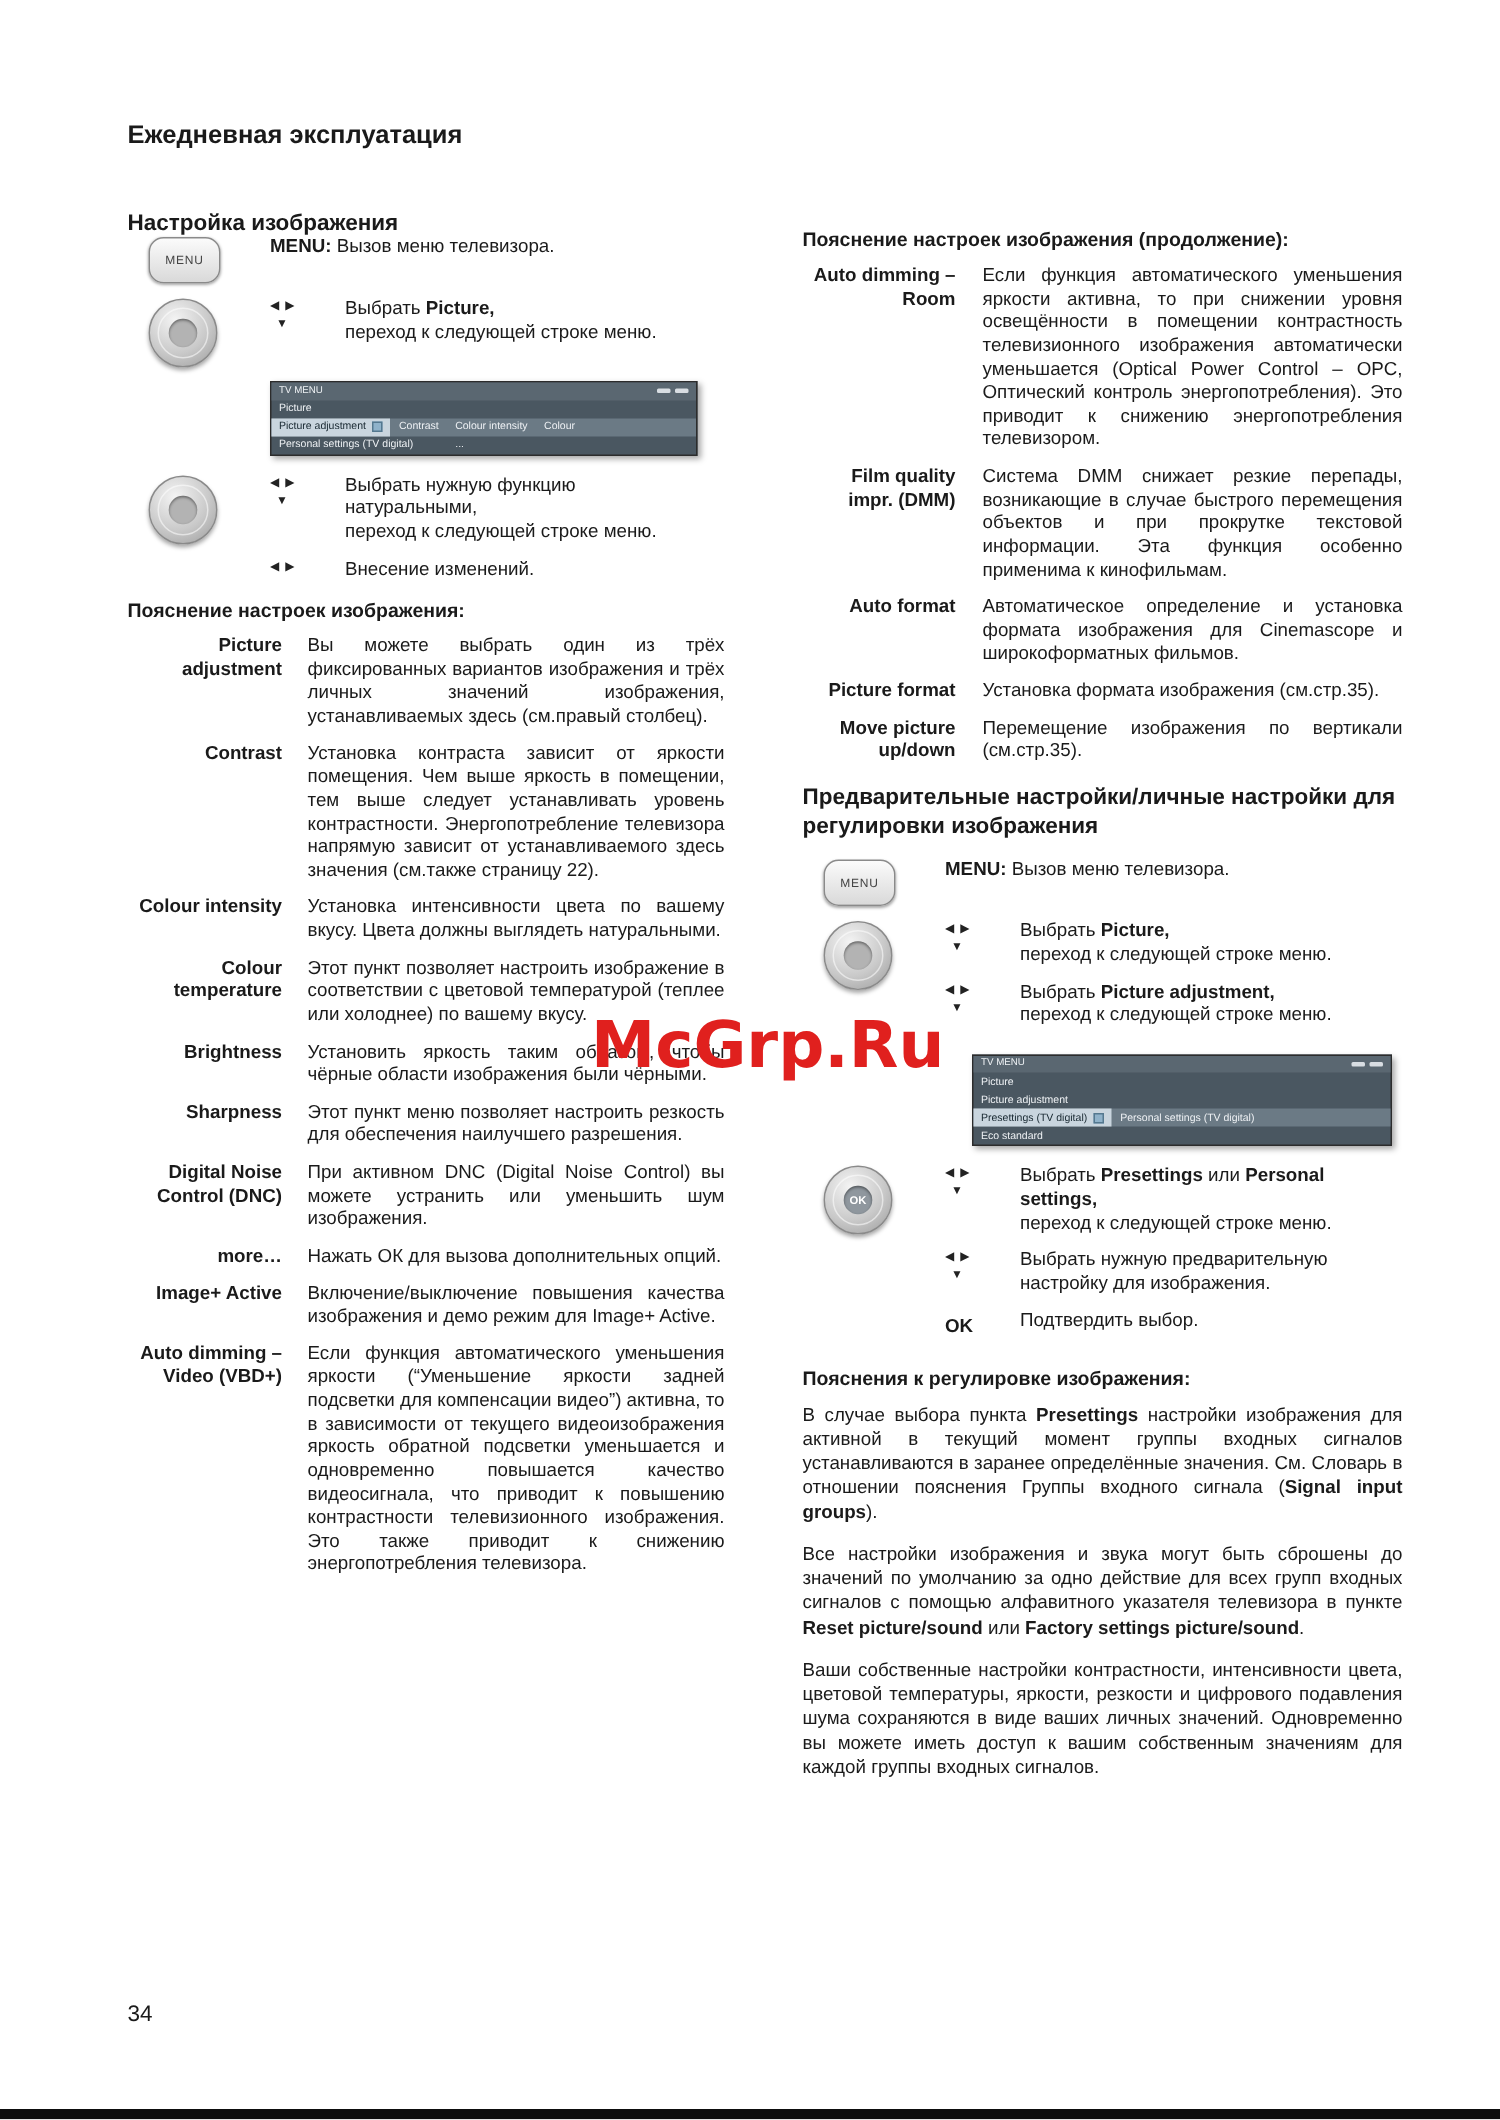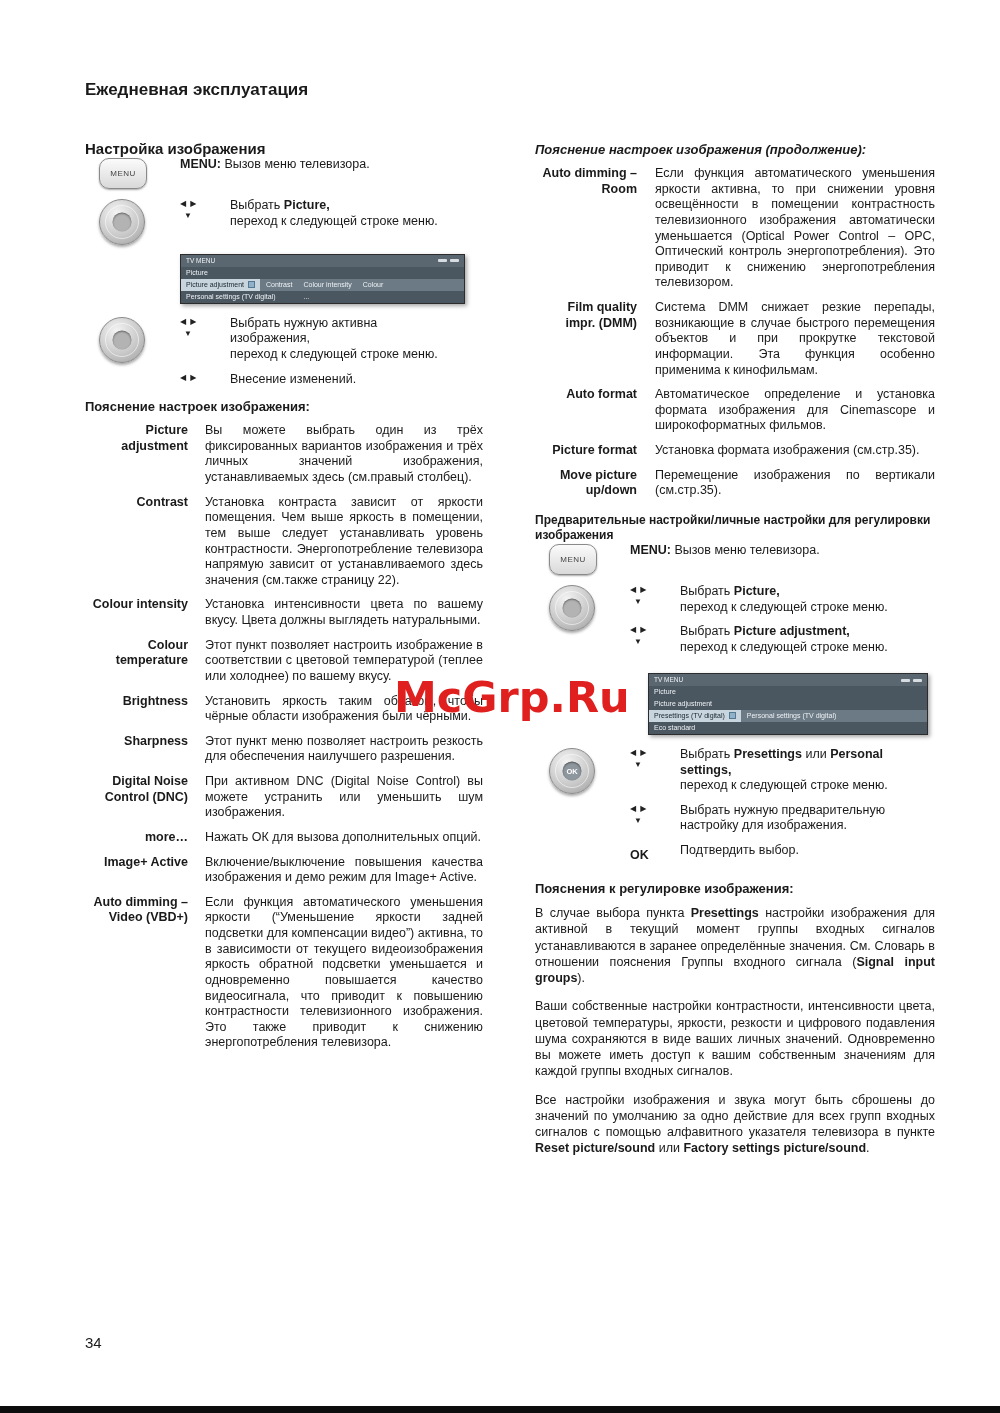--- a/index.html
+++ b/index.html
@@ -7,21 +7,21 @@
   .page {
     position:relative; width:1000px; height:1413px; background:#ffffff;
     font-family:"Liberation Sans", sans-serif; color:#1a1a1a; overflow:hidden;
   }
   .page-title { position:absolute; left:85px; top:80px; font-size:17px; font-weight:bold; }
   .col { position:absolute; top:140px; }
   .col-left  { left:85px;  width:398px; }
   .col-right { left:535px; width:400px; }
   h2.section { font-size:15px; font-weight:bold; }
   h3.sub { font-size:13px; font-weight:bold; margin:6px 0 9px 0; }
-  h3.sub2 { font-size:12px; font-weight:bold; margin:14px 0 0 0; line-height:1.25; }
+  h3.sub2 { font-size:15px; font-weight:bold; margin:14px 0 12px 0; line-height:1.25; }
 
   
   .steprow { display:flex; align-items:flex-start; margin-bottom:9px; }
   .slot-icon { width:95px; flex:none; padding-left:14px; padding-top:1px; }
   .slot-arrows { width:50px; flex:none; padding-top:2px; }
   .stepcol { flex:1; }
   .substep { display:flex; align-items:flex-start; margin-bottom:9px; }
   .substep .slot-arrows { width:50px; }
   .steptext { flex:1; font-size:12.5px; line-height:1.25; }
   .col-left .steptext { max-width:212px; }
@@ -163,21 +163,21 @@
             <div class="dcenter"></div>
           </div>
       </div>
       <div class="slot-arrows">
         <div class="arrows">
           <div class="ar-lr"><span>◀</span><span>▶</span></div>
           <div class="ar-d">▼</div>
         </div>
       </div>
       <div class="steptext">
-        <div>Выбрать нужную активна изображения,</div>
+        <div>Выбрать нужную функцию натуральными,</div>
         <div>переход к следующей строке меню.</div>
       </div>
     </div>
 
     <div class="steprow" style="margin-bottom:12px;">
       <div class="slot-icon"></div>
       <div class="slot-arrows">
         <div class="arrows">
           <div class="ar-lr"><span>◀</span><span>▶</span></div>
         </div>
@@ -235,21 +235,21 @@
     <div class="tdrow">
       <div class="term">Auto dimming – Video (VBD+)</div>
         <div class="gap"></div>
       <div class="def">Если функция автоматического уменьшения яркости (“Уменьшение яркости задней подсветки для компенсации видео”) активна, то в зависимости от текущего видеоизображения яркость обратной подсветки уменьшается и одновременно повышается качество видеосигнала, что приводит к повышению контрастности телевизионного изображения. Это также приводит к снижению энергопотребления телевизора.</div>
     </div>
 
   </div>
 
   <div class="col col-right">
 
-    <h3 class="sub" style="margin-top:2px;font-style:italic;">Пояснение настроек изображения (продолжение):</h3>
+    <h3 class="sub" style="margin-top:12px;">Пояснение настроек изображения (продолжение):</h3>
 
     <div class="tdrow">
       <div class="term">Auto dimming – Room</div>
         <div class="gap"></div>
       <div class="def">Если функция автоматического уменьшения яркости активна, то при снижении уровня освещённости в помещении контрастность телевизионного изображения автоматически уменьшается (Optical Power Control – OPC, Оптический контроль энергопотребления). Это приводит к снижению энергопотребления телевизором.</div>
     </div>
     <div class="tdrow">
       <div class="term">Film quality impr. (DMM)</div>
         <div class="gap"></div>
       <div class="def">Система DMM снижает резкие перепады, возникающие в случае быстрого перемещения объектов и при прокрутке текстовой информации. Эта функция особенно применима к кинофильмам.</div>
@@ -371,22 +371,22 @@
             <span class="okkey">OK</span>
           </div>
           <div class="steptext">Подтвердить выбор.</div>
         </div>
       </div>
     </div>
 
     <h3 class="sub">Пояснения к регулировке изображения:</h3>
 
     <div class="para"><span>В случае выбора пункта </span><span style="font-weight: bold;">Presettings</span><span> настройки изображения для активной в текущий момент группы входных сигналов устанавливаются в заранее определённые значения. См. Словарь в отношении пояснения Группы входного сигнала (</span><span style="font-weight: bold;">Signal input groups</span><span>).</span></div>
+    <div class="para"><span>Все настройки изображения и звука могут быть сброшены до значений по умолчанию за одно действие для всех групп входных сигналов с помощью алфавитного указателя телевизора в пункте </span><span style="font-weight: bold;">Reset picture/sound</span><span> или </span><span style="font-weight: bold;">Factory settings picture/sound</span><span>.</span></div>
     <div class="para">Ваши собственные настройки контрастности, интенсивности цвета, цветовой температуры, яркости, резкости и цифрового подавления шума сохраняются в виде ваших личных значений. Одновременно вы можете иметь доступ к вашим собственным значениям для каждой группы входных сигналов.</div>
-    <div class="para"><span>Все настройки изображения и звука могут быть сброшены до значений по умолчанию за одно действие для всех групп входных сигналов с помощью алфавитного указателя телевизора в пункте </span><span style="font-weight: bold;">Reset picture/sound</span><span> или </span><span style="font-weight: bold;">Factory settings picture/sound</span><span>.</span></div>
 
   </div>
 
   <div class="watermark">McGrp.Ru</div>
   <div class="page-number">34</div>
   <div class="bottom-strip"></div>
 
 </div>
 
 </body></html>

